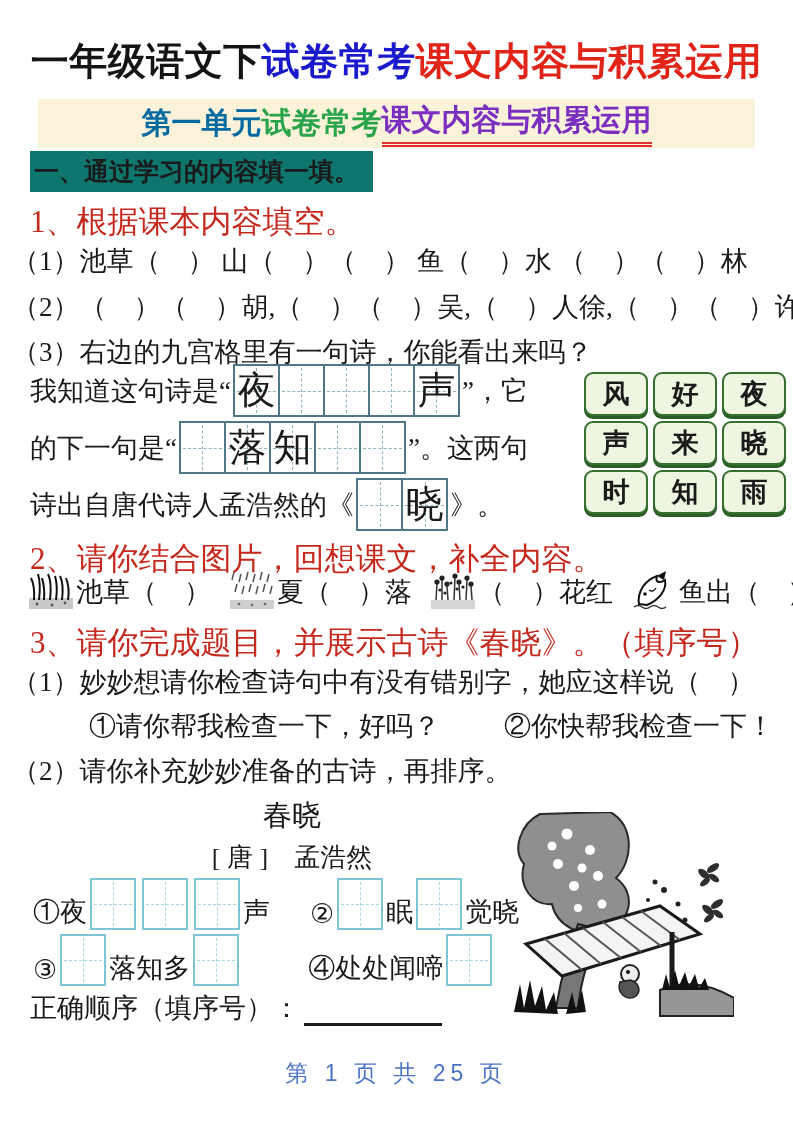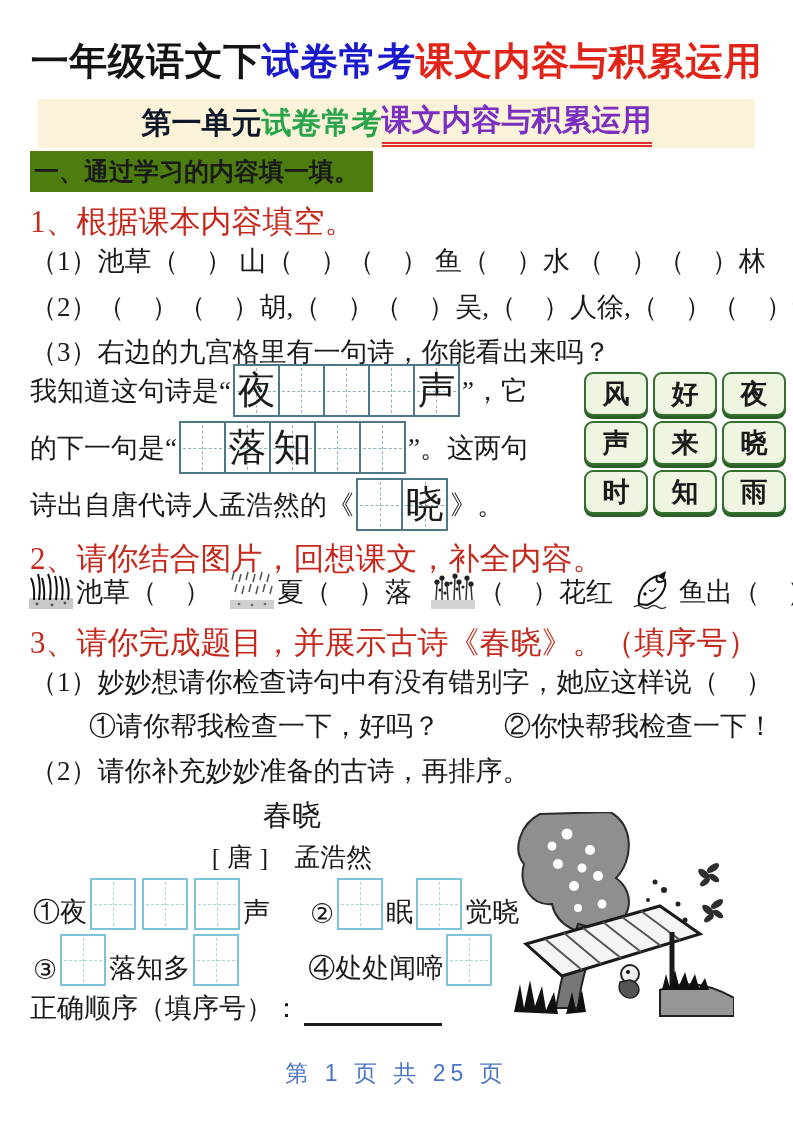--- a/index.html
+++ b/index.html
@@ -15,31 +15,31 @@
   }
   .t-black { color:#141414; }
   .t-blue  { color:#1a1acc; }
   .t-red   { color:#e02418; }
   .subtitle {
     position:absolute; top:99px; left:38px; width:717px; height:49px;
     background:#fbf3d9; display:flex; align-items:center; justify-content:center;
     font-family:"Liberation Sans","DejaVu Sans",sans-serif; font-weight:bold;
     font-size:30px; white-space:nowrap;
   }
-  .s-black { color:#0f172a; }
+  .s-black { color:#0369a1; }
   .s-green { color:#2aa44b; }
   .s-purple{ color:#7b2fc0; border-bottom:5px double #e03030; padding-bottom:1px; }
   .section-header {
-    position:absolute; top:151px; left:30px; background:#4d7c0f;
+    position:absolute; top:151px; left:30px; background:#0f766e;
     font-family:"Liberation Sans","DejaVu Sans",sans-serif; font-weight:bold;
     font-size:25px; padding:4px 14px 4px 4px; white-space:nowrap;
   }
   .q-heading { position:absolute; left:30px; font-size:31px; color:#c5281c; white-space:nowrap; }
   .h-q1 { top:201px; } .h-q2 { top:538px; } .h-q3 { top:622px; }
-  .body-line { position:absolute; left:30px; font-size:27px; white-space:nowrap; }
+  .body-line { position:absolute; left:12px; font-size:27px; white-space:nowrap; }
   .l1 { top:243px; } .l2 { top:289px; } .l3 { top:334px; }
   .l-q3i1 { top:664px; } .l-q3i2 { top:753px; }
   .q3-options { position:absolute; top:708px; left:89px; display:flex; gap:64px; font-size:27px; white-space:nowrap; }
   
   .fill-area { position:absolute; top:362px; left:30px; width:552px; }
   .fill-row { display:flex; align-items:center; height:57px; font-size:27px; white-space:nowrap; }
   .tz-row { display:inline-flex; margin:0 2px; }
   .tz-cell {
     width:47px; height:53px; border:2px solid #4e7787; margin-left:-2px;
     position:relative; background:#fff; box-sizing:border-box;

